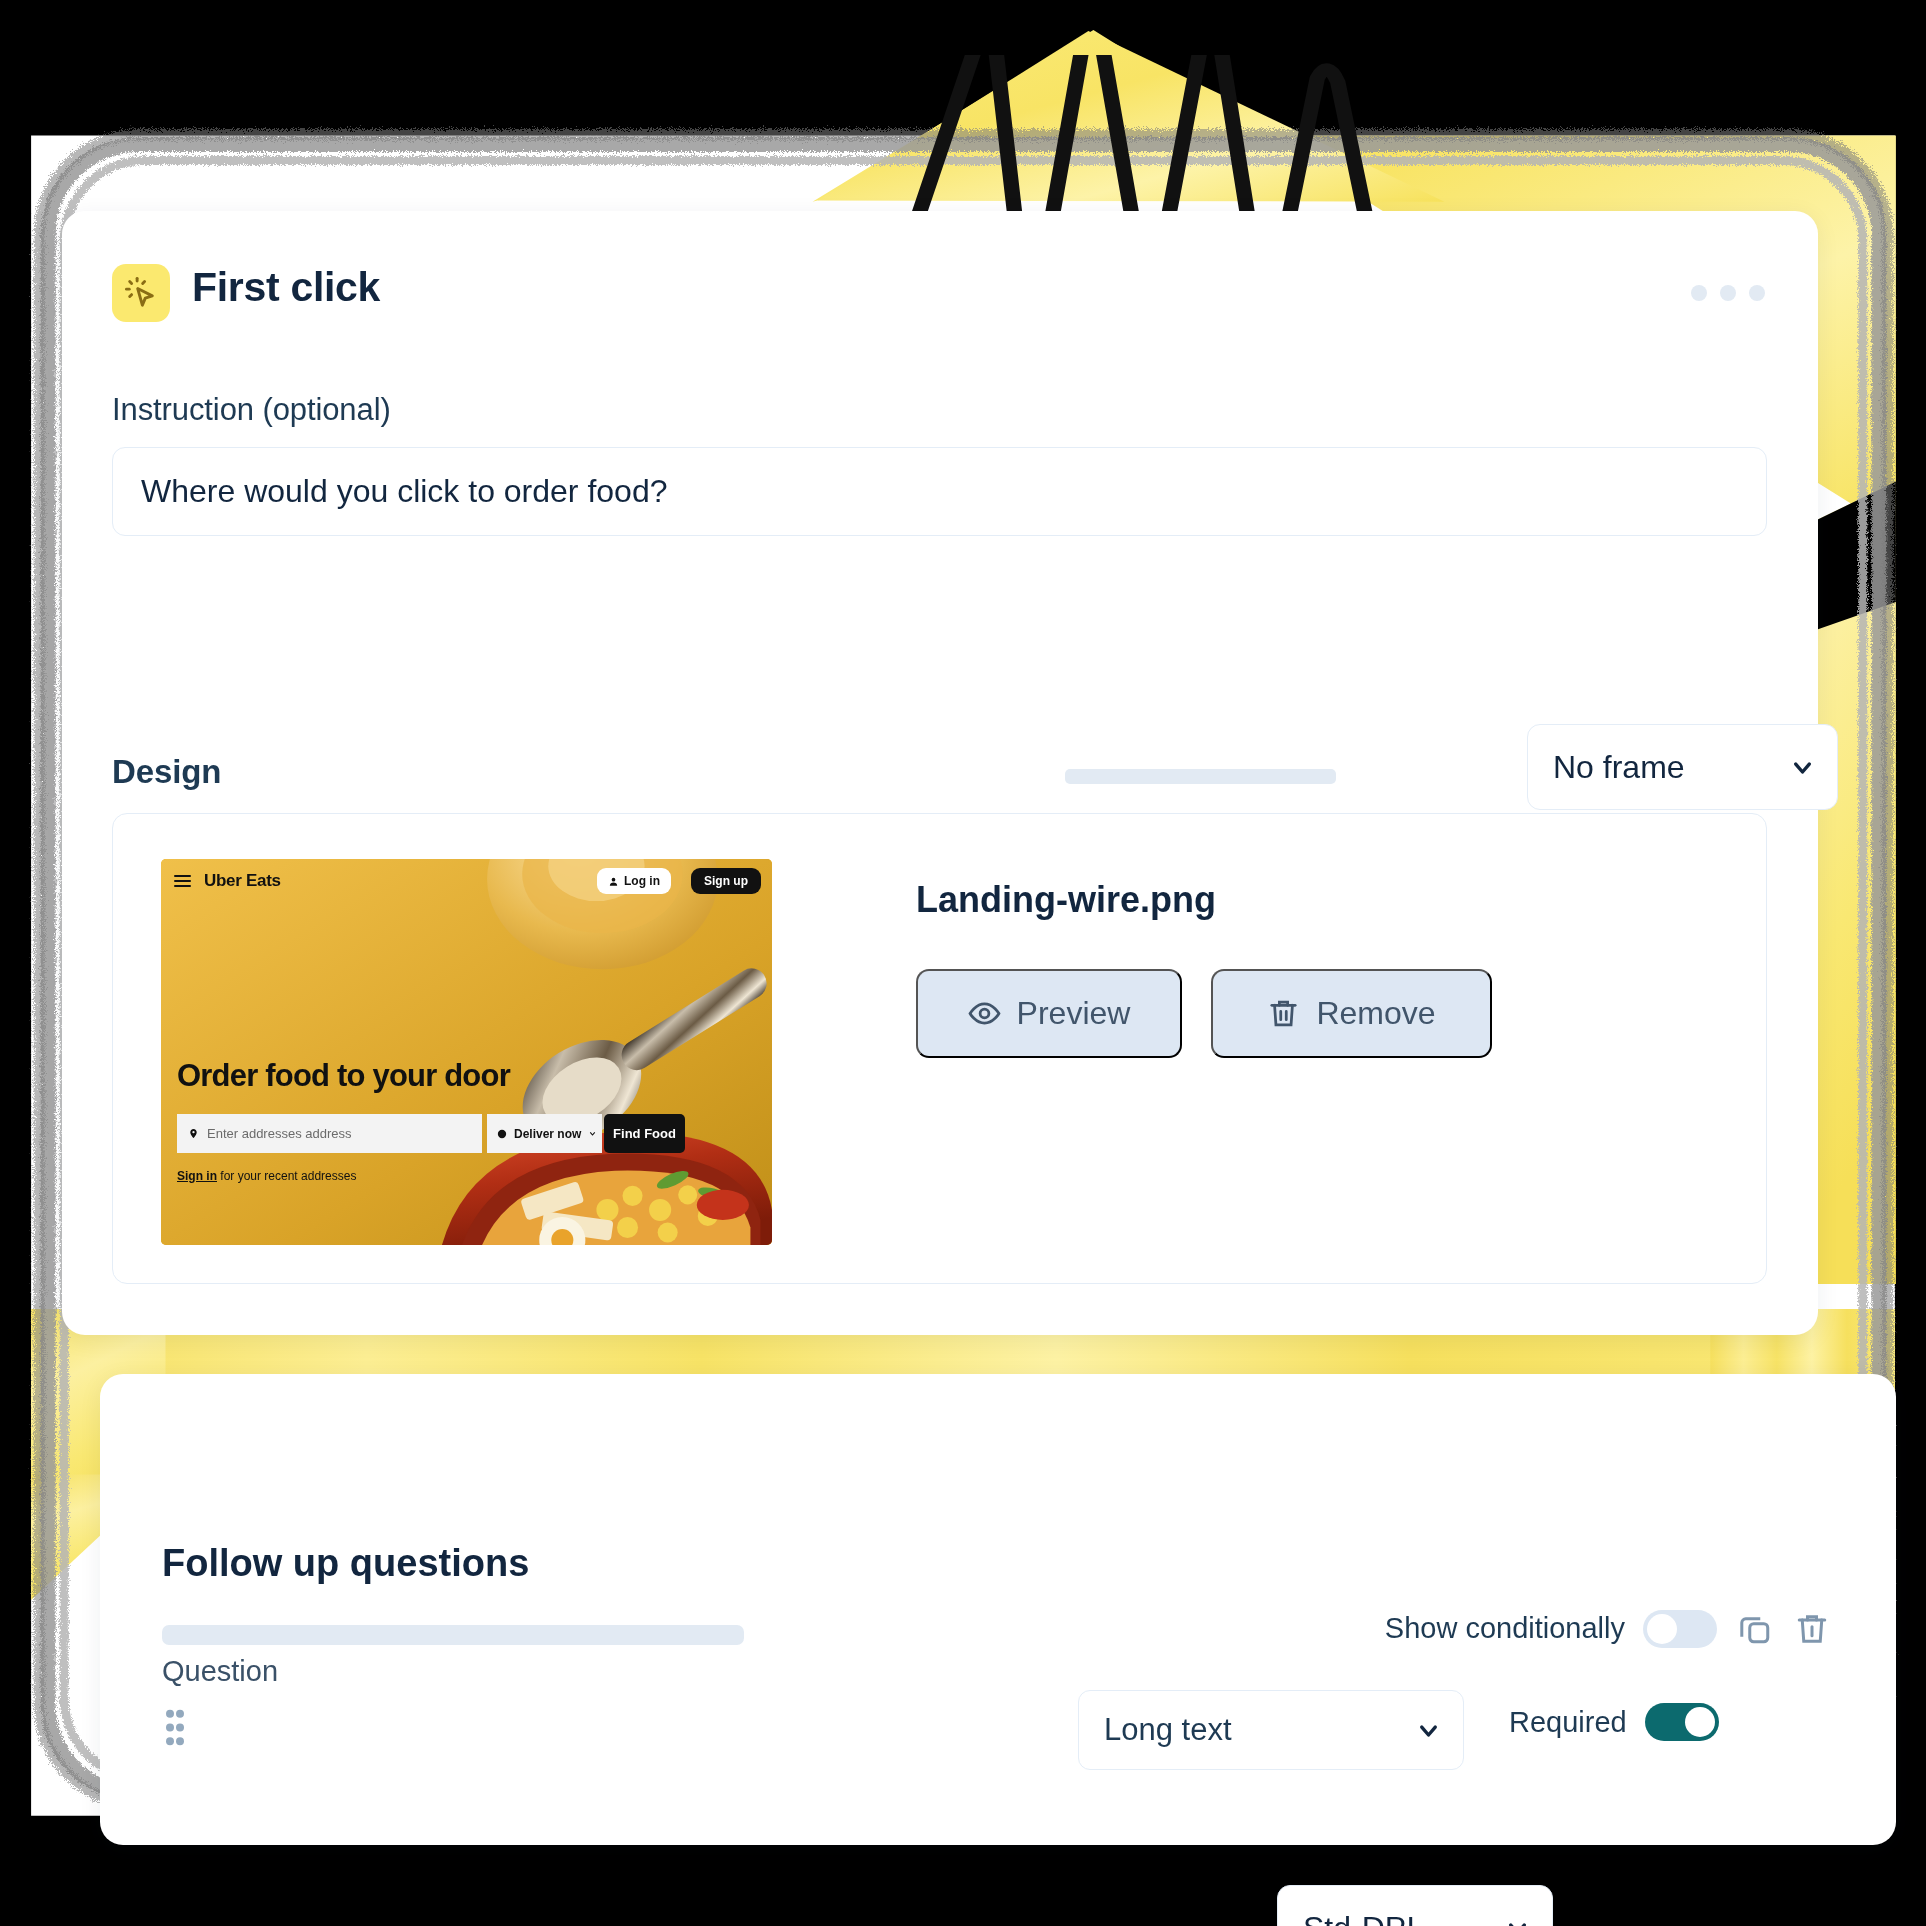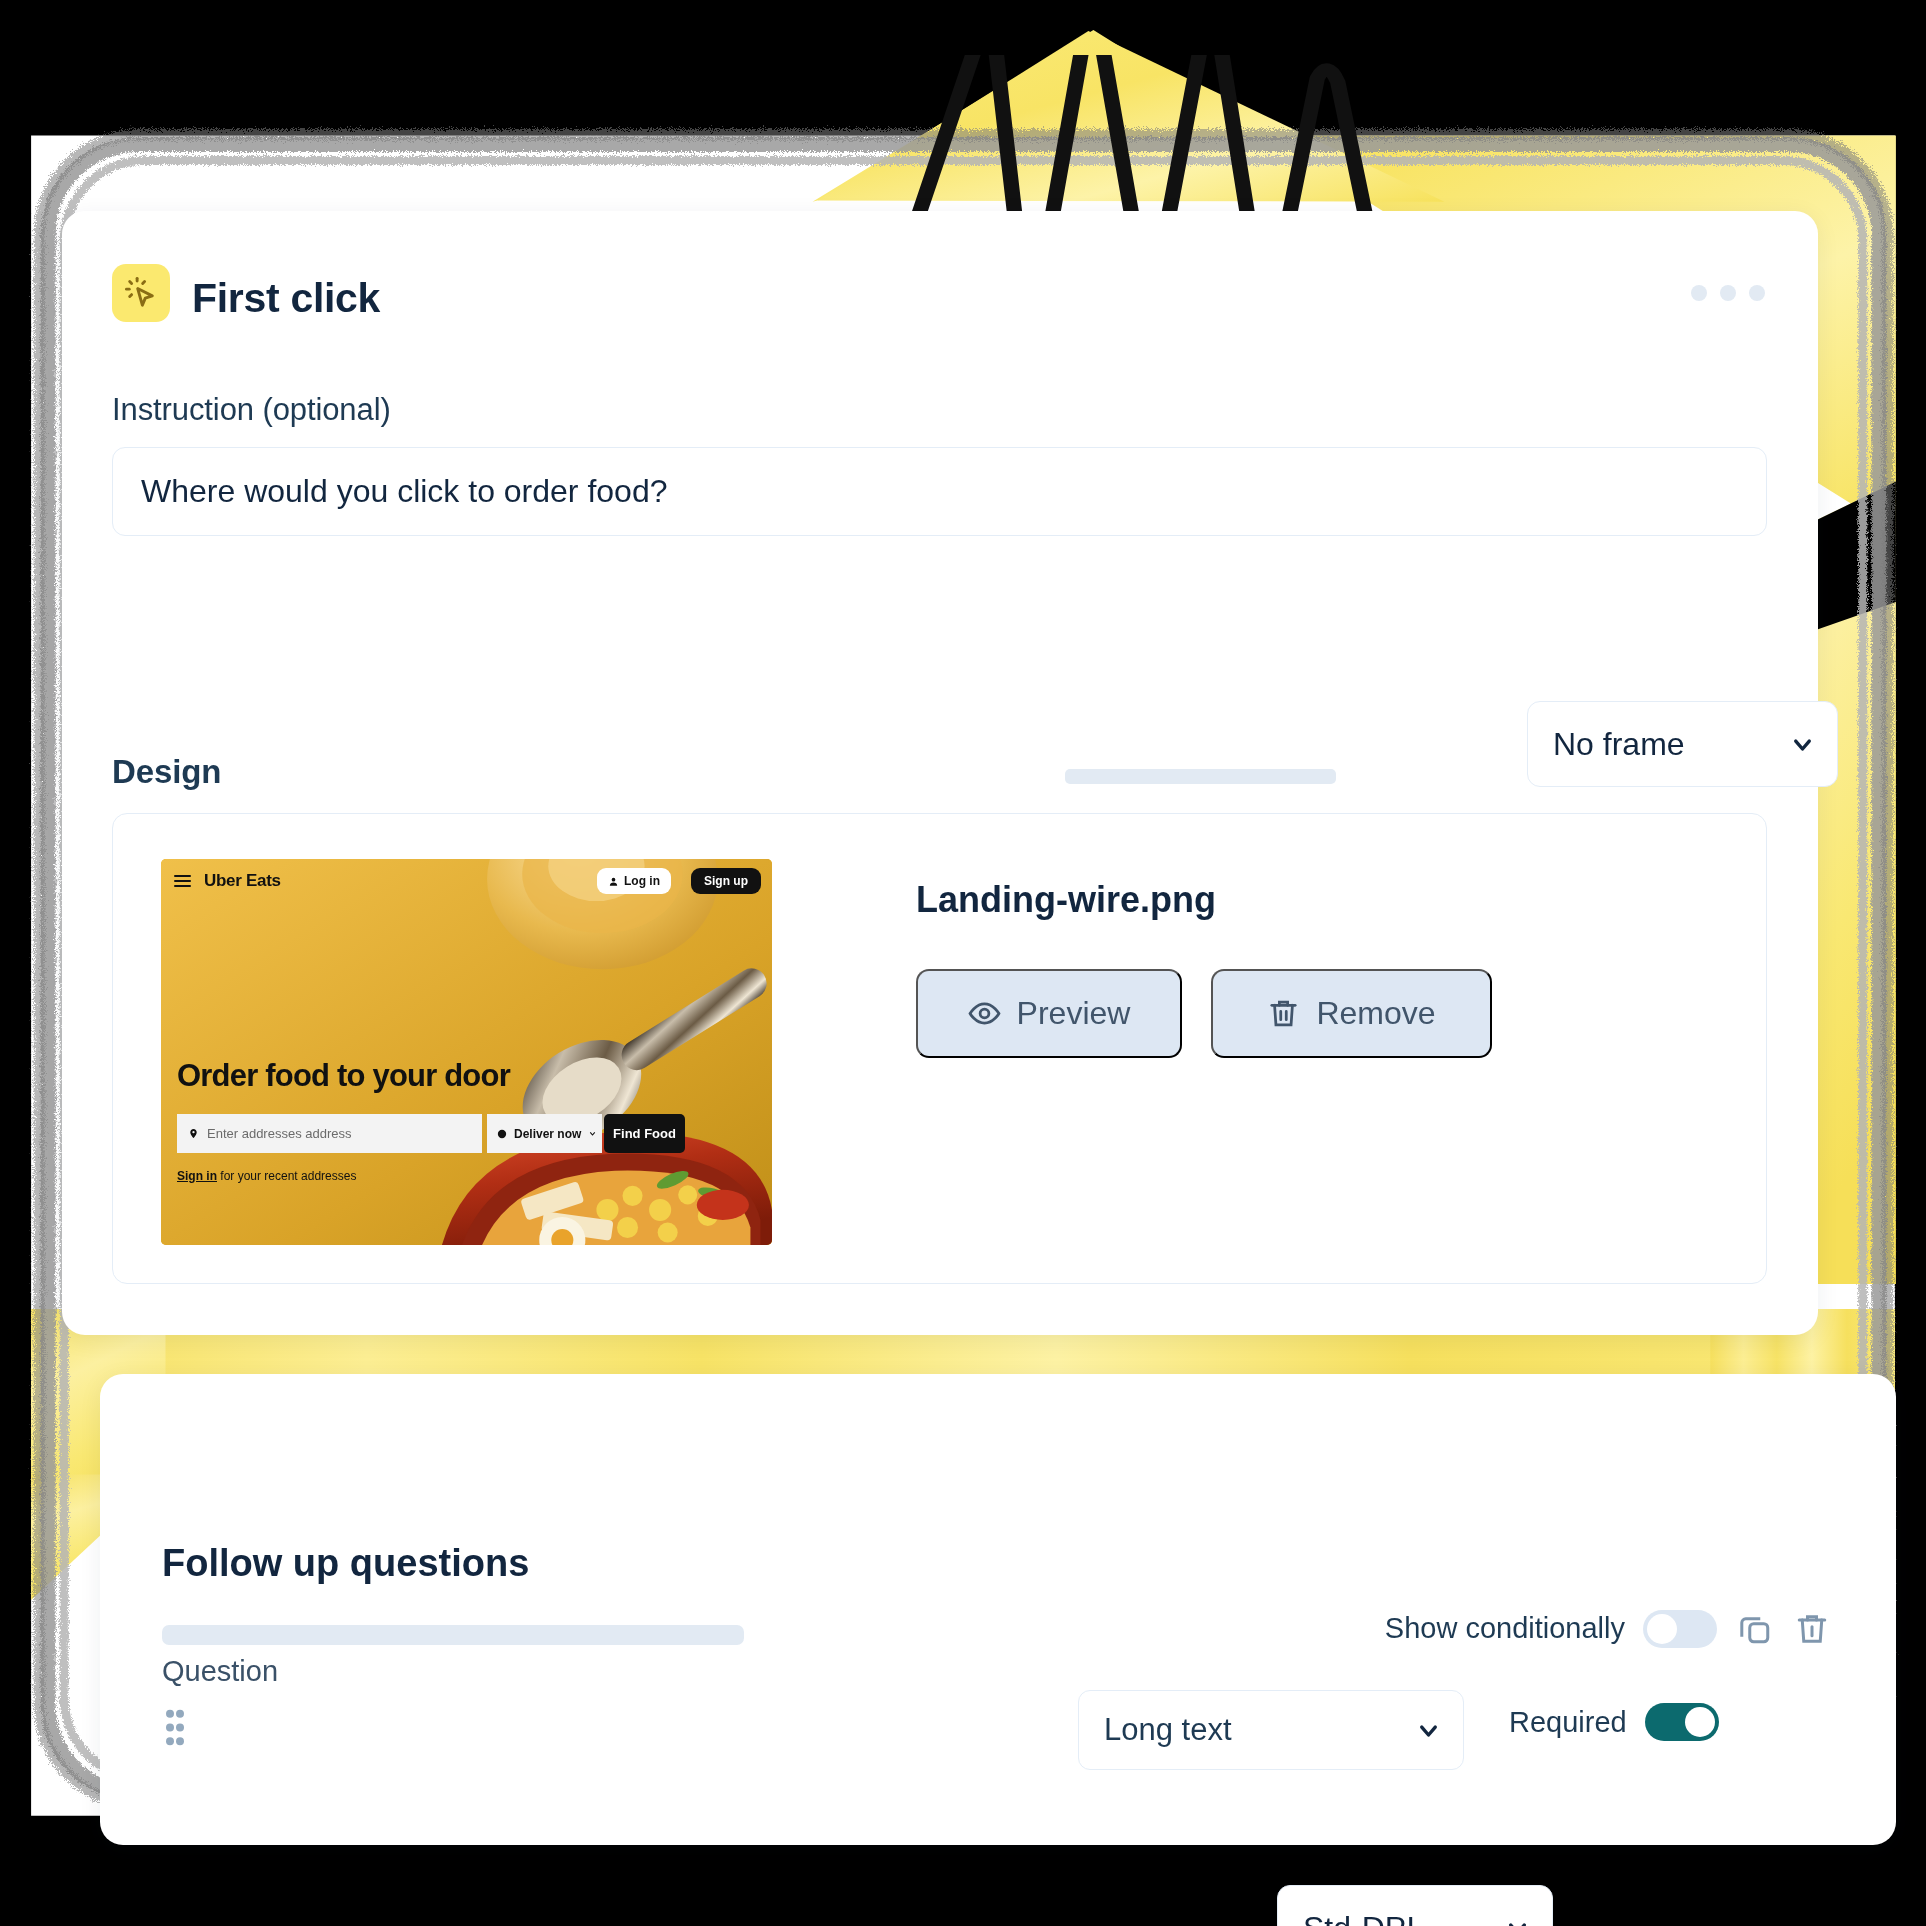--- a/index.html
+++ b/index.html
@@ -22,21 +22,21 @@
   .card {
     position: absolute;
     background: #ffffff;
     border-radius: 23px;
     box-shadow: 0 5px 23px rgba(20,40,70,.07);
   }
   #card-first-click { left: 62px; top: 211px; width: 1756px; height: 1124px; }
   #card-followup   { left: 100px; top: 1374px; width: 1796px; height: 471px; }
 
   
-  .fc-header { position: absolute; left: 50px; top: 53px; display: flex; align-items: flex-end; gap: 22px; }
+  .fc-header { position: absolute; left: 50px; top: 53px; display: flex; align-items: flex-start; gap: 22px; }
   .fc-icon-badge {
     width: 58px; height: 58px; border-radius: 14px;
     background: #FBE96F; display: flex; align-items: center; justify-content: center;
   }
   .fc-title { font-size: 41px; font-weight: 700; color: #12263F; letter-spacing: -0.3px; }
 
   .dots-menu { position: absolute; right: 53px; top: 74px; display: flex; gap: 13px; }
   .dots-menu i { width: 16px; height: 16px; border-radius: 50%; background: #E2EAF3; display: block; }
 
   .field-label {
@@ -60,21 +60,21 @@
   #ghost-followup { left: 62px; top: 251px; width: 582px; height: 20px; border-radius: 7px; }
 
   .select-box {
     position: absolute; background: #fff;
     border: 1.5px solid #E4EDF7; border-radius: 13px;
     display: flex; align-items: center; justify-content: space-between;
     padding: 0 21px 0 25px;
   }
   .select-box .sel-val { font-size: 32px; color: #12263F; }
   .chev { width: 27px; height: 27px; flex: none; }
-  #select-frame { left: 1465px; top: 490px; width: 311px; height: 86px; }
+  #select-frame { left: 1465px; top: 513px; width: 311px; height: 86px; }
   #select-dpi   { left: 1164px; top: 1071px; width: 276px; height: 86px; }
 
   
   #design-panel {
     position: absolute; left: 50px; top: 602px; width: 1655px; height: 471px;
     border: 1.5px solid #E4EDF7; border-radius: 15px; background: #fff;
   }
   #thumb {
     position: absolute; left: 48px; top: 45px; width: 611px; height: 386px;
     border-radius: 5px; overflow: hidden;

